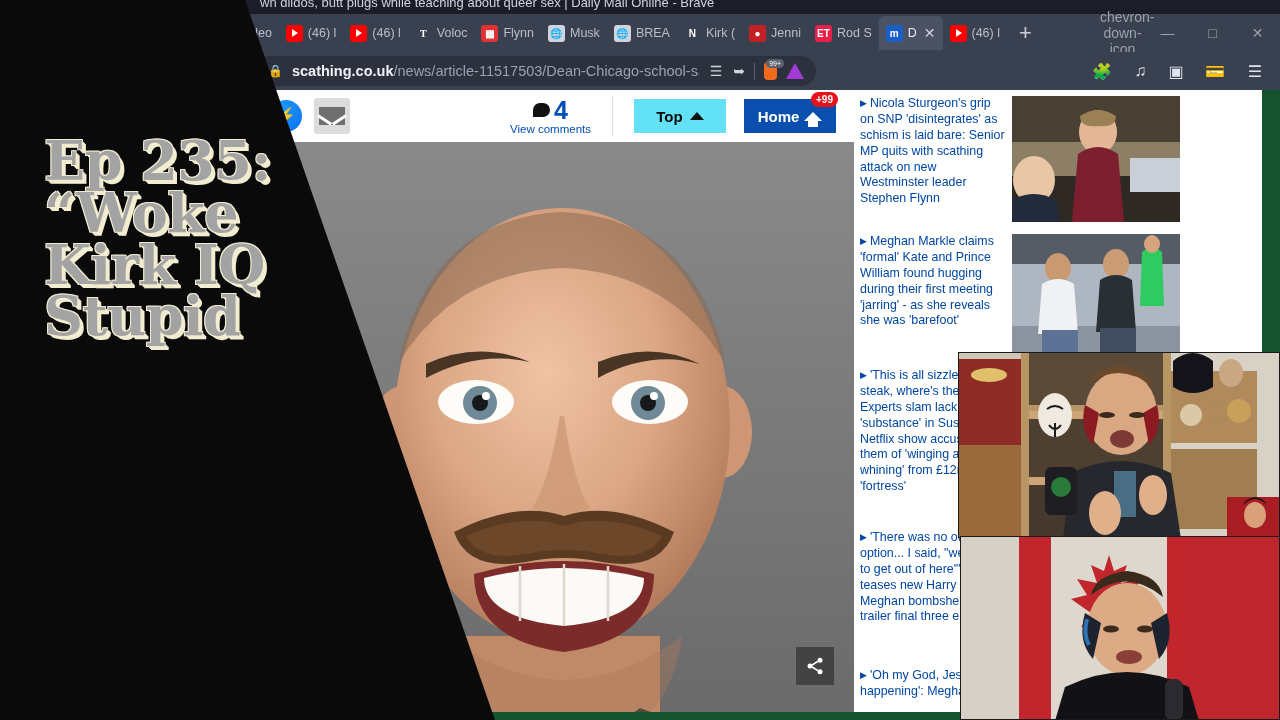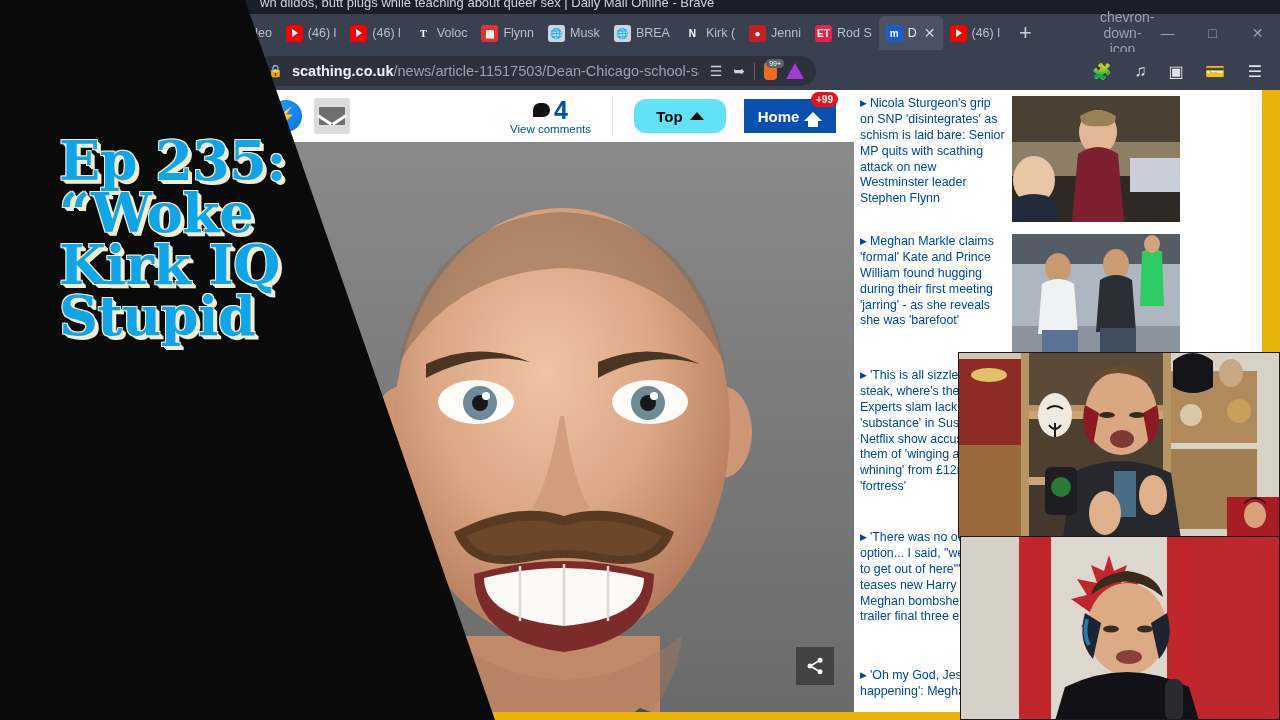--- a/index.html
+++ b/index.html
@@ -6,21 +6,21 @@
   html, body {
     width: 1280px; height: 720px; overflow: hidden;
     background: #000;
     font-family: "Liberation Sans", sans-serif;
   }
   #stage { position: relative; width: 1280px; height: 720px; overflow: hidden; background:#0a0a0a; }
 
   
   #browser {
     position: absolute; left: 222px; top: 0; width: 1058px; height: 720px;
-    background: #eab308; overflow: hidden;
+    background: #14532d; overflow: hidden;
   }
 
   
   .os-title-strip {
     position: absolute; left: 0; top: 0; width: 100%; height: 14px;
     background: #1b1e28; overflow: hidden;
   }
   .os-title-strip .txt {
     position: absolute; left: 38px; top: -5px;
     font-size: 13px; color: #cfd3dd; white-space: nowrap;
@@ -106,21 +106,21 @@
   .mail-glyph::before { left:-1px; transform:rotate(33deg); transform-origin:left center;}
   .mail-glyph::after  { right:-1px; transform:rotate(-33deg); transform-origin:right center;}
 
   .comments { margin-left:auto; display:flex; flex-direction:column; align-items:center; line-height:1.05; }
   .comments .row1 { display:flex; align-items:center; gap:4px; }
   .speech { width:17px;height:14px;background:#111;border-radius:50% 50% 50% 0/60% 60% 60% 0; }
   .comments .num { font-size:25px; font-weight:bold; color:#004db3; }
   .comments .lbl { font-size:11.5px; color:#004db3; }
   .vdiv { width:1px; height:40px; background:#ddd; margin:0 11px; }
   .btn-top { width:92px; height:34px; background:#63e2f5; display:flex; align-items:center;
-     justify-content:center; gap:7px; color:#0a0a0a; font-size:15px; font-weight:bold;border-radius:12px; }
+     justify-content:center; gap:7px; color:#0a0a0a; font-size:15px; font-weight:bold; }
   .chev-up { width:0;height:0;border-left:7px solid transparent;border-right:7px solid transparent;
      border-bottom:8px solid #111; }
   .btn-home { width:92px; height:34px; background:#0a4fad; display:flex; align-items:center;
      justify-content:center; gap:5px; color:#fff; font-size:15px; font-weight:bold; position:relative;
      margin-left:8px; margin-right:8px; }
   .home-glyph { width:0;height:0;border-left:9px solid transparent;border-right:9px solid transparent;
      border-bottom:9px solid #fff; position:relative; }
   .home-glyph::after { content:""; position:absolute; left:-5px; top:9px; width:10px;height:6px;background:#fff;}
   .home-badge { position:absolute; right:-2px; top:-7px; background:#e8131a; color:#fff;
      font-size:10px; font-weight:bold; border-radius:11px; padding:2px 5px; }
@@ -160,26 +160,25 @@
   #wedge {
     position:absolute; left:0; top:0; width:560px; height:720px;
     background:#0a0a0a;
     clip-path: polygon(0 0, 245px 0, 495px 720px, 0 720px);
     z-index: 5;
   }
   #title {
     position:absolute; left:44px; top:136px; width:300px; z-index:6;
     font-family: "DejaVu Serif", serif;
     font-weight: bold; font-size: 54px; line-height: 0.96;
-    color:#0ea5e9;
+    color:#a3a3a3;
     letter-spacing: -0.5px;
     text-shadow:
        2px 2px 0 #f2ecd0, 3px 3px 0 #f2ecd0, 4px 4px 0 #f2ecd0,
       -1px -1px 0 #f2ecd0, 1px -1px 0 #f2ecd0, -1px 1px 0 #f2ecd0;
-    margin-left: 15px;
   }
   #title .ln { display:block; white-space:nowrap; }
 
   
   .cam-panel { position:absolute; z-index:9; overflow:hidden; border:1px solid #1a1a1a; }
   #cam-top { left:958px; top:352px; width:322px; height:186px;
      background:linear-gradient(180deg,#b9a88c 0%,#7d6f5c 35%,#3a3228 100%); }
   #cam-bot { left:960px; top:536px; width:320px; height:184px;
      background:linear-gradient(90deg,#d9d3cc 0%,#d9d3cc 18%,#c0262b 20%,#c0262b 52%,#d9d3cc 54%,#d9d3cc 72%,#c0262b 74%,#c0262b 100%); }
 </style>

